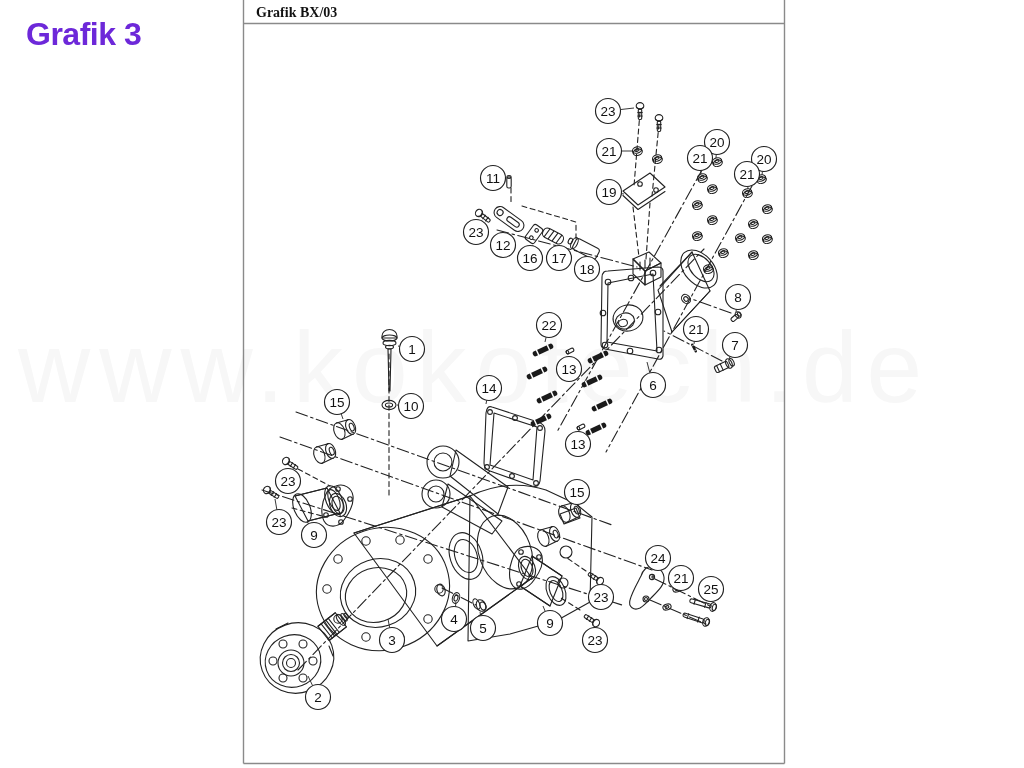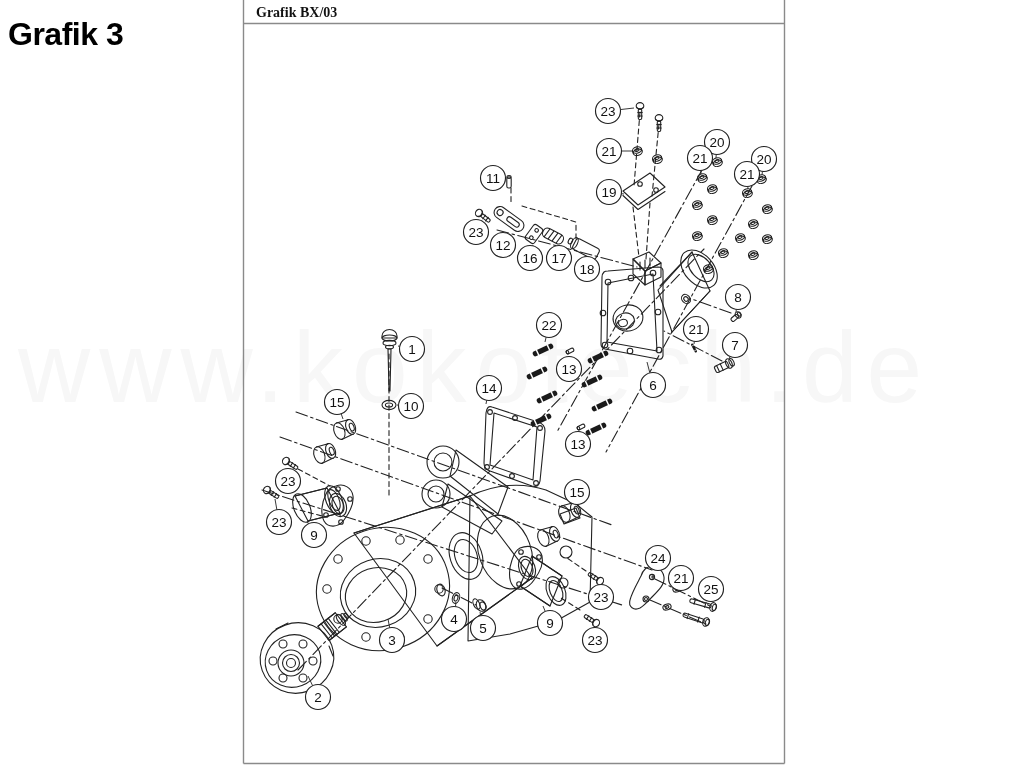--- a/index.html
+++ b/index.html
@@ -1,19 +1,19 @@
 <!DOCTYPE html>
 <html><head>
 <meta charset="utf-8">
 <style>
   html,body{margin:0;padding:0;background:#fff;width:1024px;height:768px;overflow:hidden;}
   #stage{position:relative;width:1024px;height:768px;background:#fff;
          font-family:"Liberation Sans", sans-serif;}
-  #main-title{position:absolute;left:8px;top:16px;font-size:32px;font-weight:700;
-              letter-spacing:-0.5px;color:#000000;}
+  #main-title{position:absolute;left:26px;top:16px;font-size:32px;font-weight:700;
+              letter-spacing:-0.5px;color:#6d28d9;}
   svg{position:absolute;left:0;top:0;}
   
   .ln path,.ln line,.ln rect,.ln circle,.ln ellipse,.ln polyline{
       stroke:#222;stroke-width:1.1;fill:none;stroke-linecap:round;stroke-linejoin:round;}
   .w{fill:#fff;}
   .k{fill:#1a1a1a;stroke:none;}
   .dd{stroke-dasharray:12 3.5 2.5 3.5;stroke-width:0.9;}
   .dsh{stroke-dasharray:5 3.5;stroke-width:0.9;}
   .frame-line{stroke:#8a8a8a;stroke-width:1.4;}
   #frame-title{font-family:"Liberation Serif", serif;font-weight:700;font-size:14px;fill:#111;}

